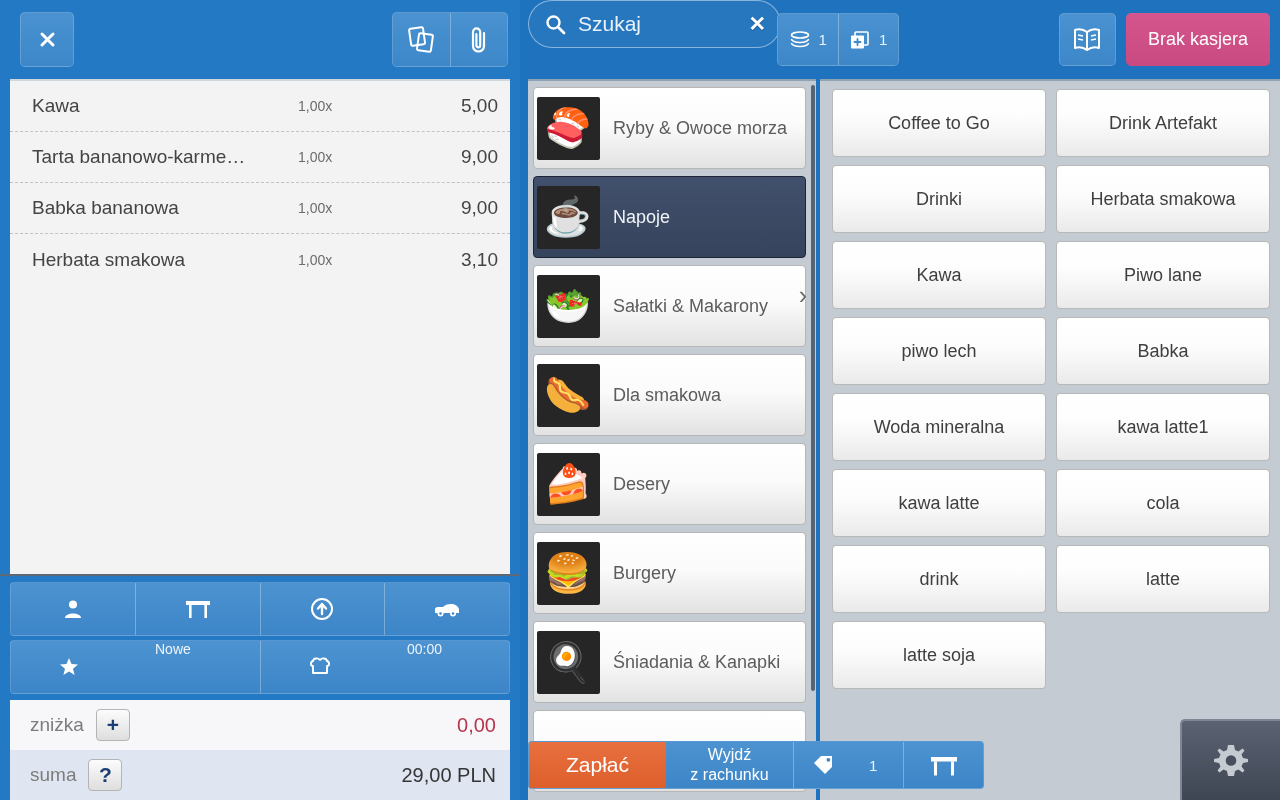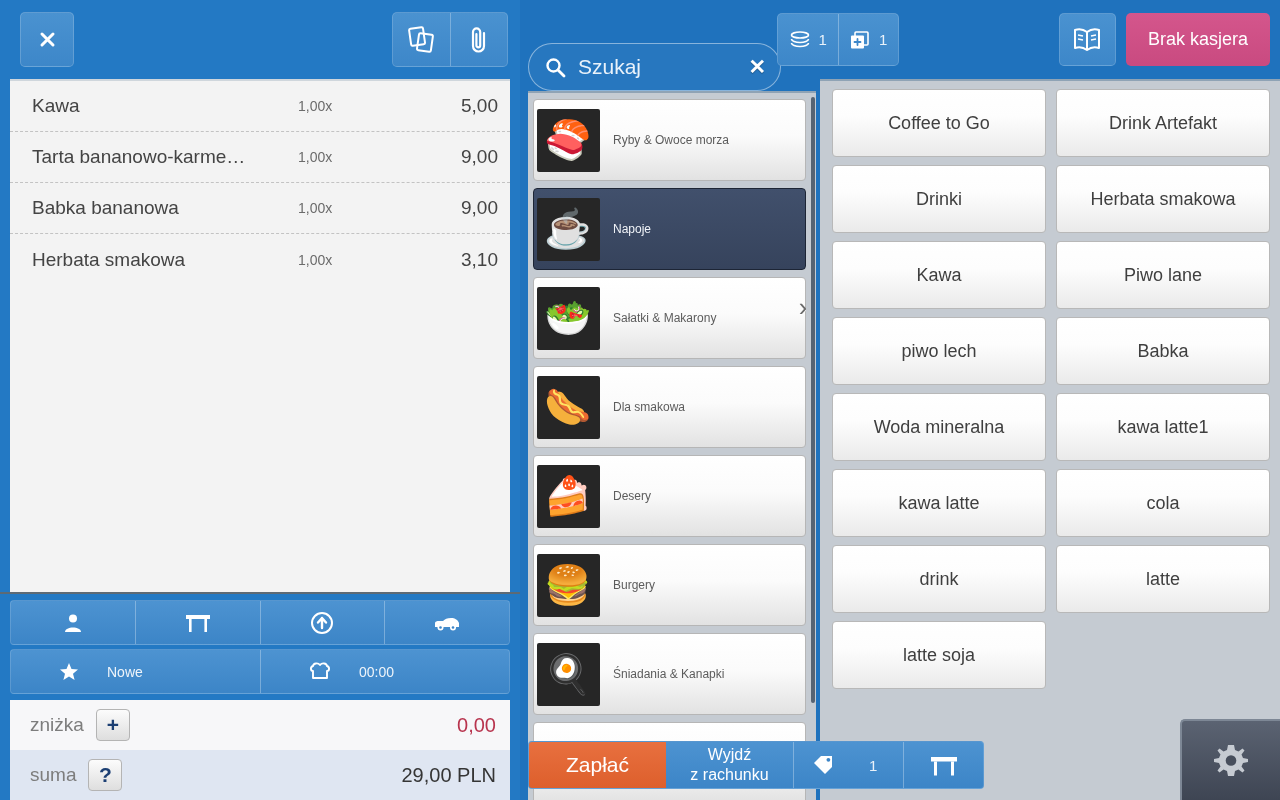--- a/index.html
+++ b/index.html
@@ -95,24 +95,25 @@
   .tool-row {
     display: flex;
     border-radius: 4px;
     overflow: hidden;
     border: 1px solid rgba(255,255,255,0.14);
     background: linear-gradient(to bottom, #4d93d1, #3c85c7);
   }
   .tool-row + .tool-row { margin-top: 4px; }
   .tool-btn {
     flex: 1;
-    height: 43px;
-    display: flex; align-items: center; justify-content: center;
+    height: 52px;
+    display: flex; justify-content: center;
     cursor: pointer;
     color: #fff;
+    gap: 48px;
   }
   .tool-btn + .tool-btn { border-left: 1px solid rgba(255,255,255,0.3); }
   .tool-btn.half { flex: 1 1 50%; justify-content: flex-start; padding-left: 0; }
   .tool-lbl { font-size: 14px; color: #eef4fa; margin-left: 28px; }
   .tool-ico { display: flex; align-items: center; justify-content: center; }
   .tool-btn.half .tool-ico { margin-left: 48px; }
 
   .totals {
     flex-shrink: 0;
     margin: 6px 10px 0 10px;
@@ -141,22 +142,22 @@
   .total-val.sum { color: #353535; }
 
   
   .mid-panel {
     position: relative;
     width: 300px; height: 800px;
     background: #1f72bd;
     display: flex; flex-direction: column;
   }
   .mid-header {
-    height: 91px; flex-shrink: 0;
-    display: flex; align-items: flex-end;
+    height: 79px; flex-shrink: 0;
+    display: flex; align-items: flex-start;
     padding-left: 8px;
   }
   .search-box {
     width: 253px; height: 48px;
     border: 1px solid rgba(255,255,255,0.45);
     border-radius: 24px;
     display: flex; align-items: center;
     padding: 0 14px 0 16px;
     background: rgba(255,255,255,0.04);
     cursor: text;
@@ -199,21 +200,21 @@
     width: 63px; height: 63px;
     margin-left: 3px;
     border-radius: 2px;
     flex-shrink: 0;
     background: #262626;
     display: flex; align-items: center; justify-content: center;
     font-size: 38px; line-height: 1;
   }
   .cat-label {
     margin-left: 13px;
-    font-size: 12px;
+    font-size: 18px;
     color: #5c5c5c;
     white-space: nowrap;
   }
   .cat-item.selected .cat-label { color: #f0f3f8; }
   .cat-scrollbar {
     position: absolute;
     right: 1px; top: 4px;
     width: 4px; height: 606px;
     background: #566372;
     border-radius: 2px;

